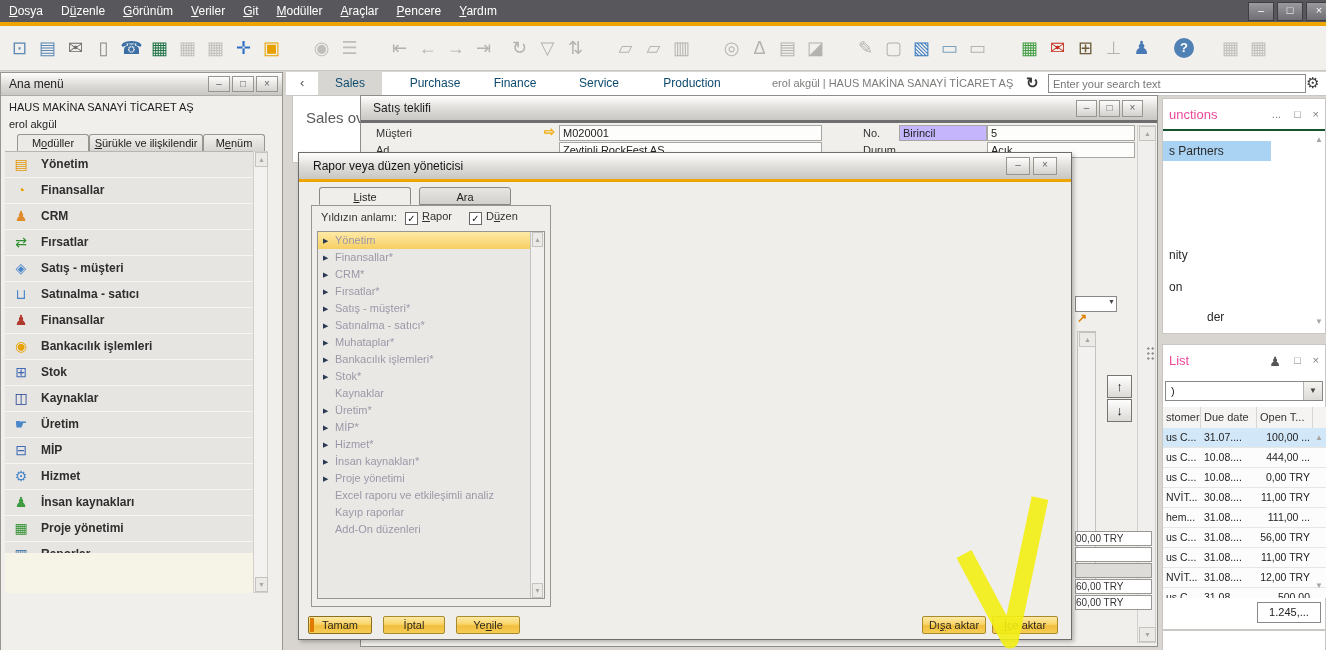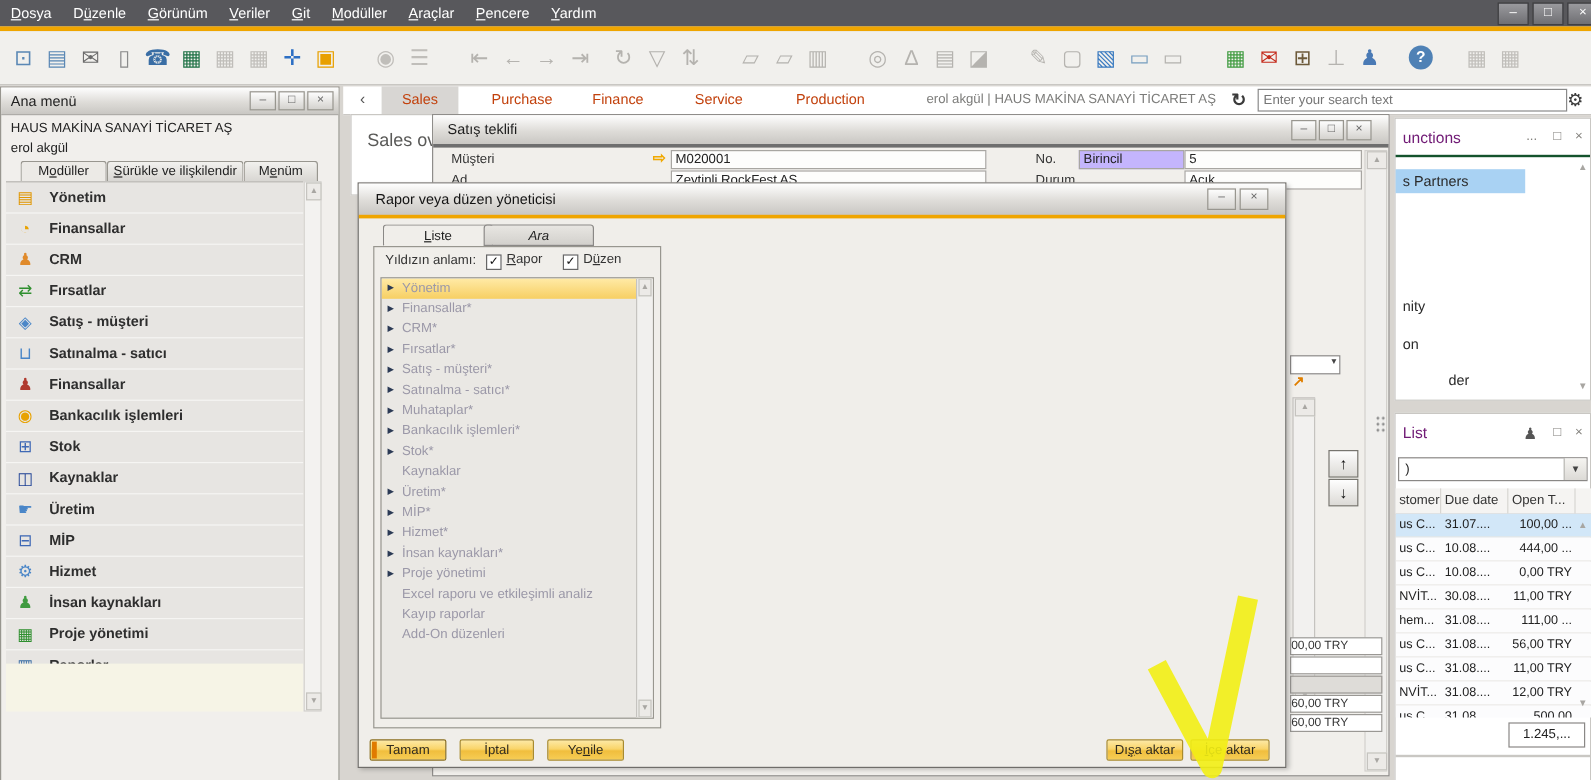--- a/index.html
+++ b/index.html
@@ -41,21 +41,21 @@
   .mod-icon{position:absolute;left:8px;top:4px;width:16px;height:16px;font-size:14px;line-height:16px;text-align:center;}
   .mod-label{position:absolute;left:36px;top:5px;font-size:12px;font-weight:bold;color:#2e2e2e;}
   #mod-cream{position:absolute;left:4px;top:480px;width:248px;height:40px;background:#f6f4e6;}
   #sb-scroll{position:absolute;left:252px;top:78px;width:15px;height:442px;background:#f3f2f0;border:1px solid #d2d0cc;box-sizing:border-box;}
   .scr-btn{position:absolute;left:1px;width:11px;height:13px;background:#eceae7;border:1px solid #c5c3bf;color:#a8a6a2;
     font-size:7px;line-height:13px;text-align:center;}
 
   
   #cockpit{position:absolute;left:286px;top:72px;width:1040px;height:23px;background:#fff;border-bottom:1px solid #cac8c4;}
   #ck-back{position:absolute;left:14px;top:3px;font-size:13px;color:#555;}
-  .ck-tab{position:absolute;top:0;height:23px;line-height:23px;text-align:center;font-size:12px;color:#c2410c;}
+  .ck-tab{position:absolute;top:0;height:23px;line-height:23px;text-align:center;font-size:12px;color:#0c4a6e;}
   .ck-tab.active{background:#d8d6d3;}
   #ck-user{position:absolute;left:486px;top:5px;font-size:11px;color:#7c7c7a;}
   #ck-refresh{position:absolute;left:740px;top:2px;font-size:15px;font-weight:bold;color:#3a3a3a;}
   #ck-search{position:absolute;left:762px;top:2px;width:248px;height:17px;border:1px solid #8a8a8a;font-size:11px;
     font-family:"Liberation Sans",sans-serif;padding:0 4px;}
   #ck-gear{position:absolute;left:1020px;top:2px;font-size:15px;color:#3a3a3a;}
 
   
   #salesov{position:absolute;left:292px;top:95px;width:130px;height:66px;background:#fff;border:1px solid #c9c7c3;}
   #salesov .t{position:absolute;left:13px;top:13px;font-size:15px;color:#5a5a58;}
@@ -100,21 +100,21 @@
   .tree-row.selected{background:linear-gradient(180deg,#ffeaa6,#f7cf63);}
   .tree-arrow{position:absolute;left:5px;top:0;font-size:7px;color:#2b3a55;}
   .tree-label{position:absolute;left:17px;top:0;font-size:11px;color:#9b98a8;white-space:nowrap;}
   #d-list-scroll{position:absolute;right:0;top:0;width:13px;height:100%;background:#f1f0ee;border-left:1px solid #c5c3bf;}
   .gold-btn{position:absolute;top:463px;height:18px;background:linear-gradient(180deg,#fde9a5,#f9d469 45%,#f1be3d 55%,#f6cd55);
     border:1px solid #a98b2d;border-radius:2px;font-size:11px;line-height:16px;color:#2e2a1f;text-align:center;box-sizing:border-box;}
   .gold-btn.default{border-color:#8a6f20;}
   .gold-btn.default i{position:absolute;left:1px;top:1px;bottom:1px;width:4px;background:#e07b00;}
 
   
-  .rp-hdr-t{position:absolute;left:6px;top:8px;font-size:13px;color:#701a75;}
+  .rp-hdr-t{position:absolute;left:6px;top:8px;font-size:13px;color:#ec4899;}
   .rp-ctl{position:absolute;top:9px;font-size:11px;color:#82807c;}
   #fnpanel{position:absolute;left:1162px;top:98px;width:164px;height:236px;background:#fff;border:1px solid #c9c7c3;box-sizing:border-box;}
   #fn-body{position:absolute;left:0;top:30px;width:100%;height:206px;border-top:2px solid #14532d;}
   .fn-item{position:absolute;left:0;font-size:12px;color:#2a2a2a;padding:3px 6px;}
   .fn-item.selected{background:#a9d2f3;width:96px;}
   .fn-item:nth-child(1){top:10px;}
   .fn-item:nth-child(2){top:114px;}
   .fn-item:nth-child(3){top:146px;}
   .fn-item:nth-child(4){top:176px;padding-left:44px;}
 
@@ -465,21 +465,21 @@
       <span class="t">Rapor veya düzen yöneticisi</span>
     </div>
     <div style="position:absolute;right:14px;top:4px;display:flex;gap:3px;">
       <div class="wbtn" style="width:22px;height:16px;">–</div>
       <div class="wbtn" style="width:22px;height:16px;">×</div>
     </div>
     <div id="d-gold"></div>
 
     <div>
         <div class="d-tab active" style="left: 20px;"><u>L</u>iste</div>
-        <div class="d-tab" style="left: 104px; font-style: italic;">Ara</div>
+        <div class="d-tab" style="left: 120px;">Ara</div>
       </div>
     <div id="d-group"></div>
     <span id="d-legend">Yıldızın anlamı:</span>
     <div>
         <span class="cb-wrap" style="left: 106px;"><span class="cb">✓</span><span><u>R</u>apor</span></span>
         <span class="cb-wrap" style="left: 170px;"><span class="cb">✓</span><span>D<u>ü</u>zen</span></span>
       </div>
     <div id="d-list">
       <div>
           <div class="tree-row selected">

